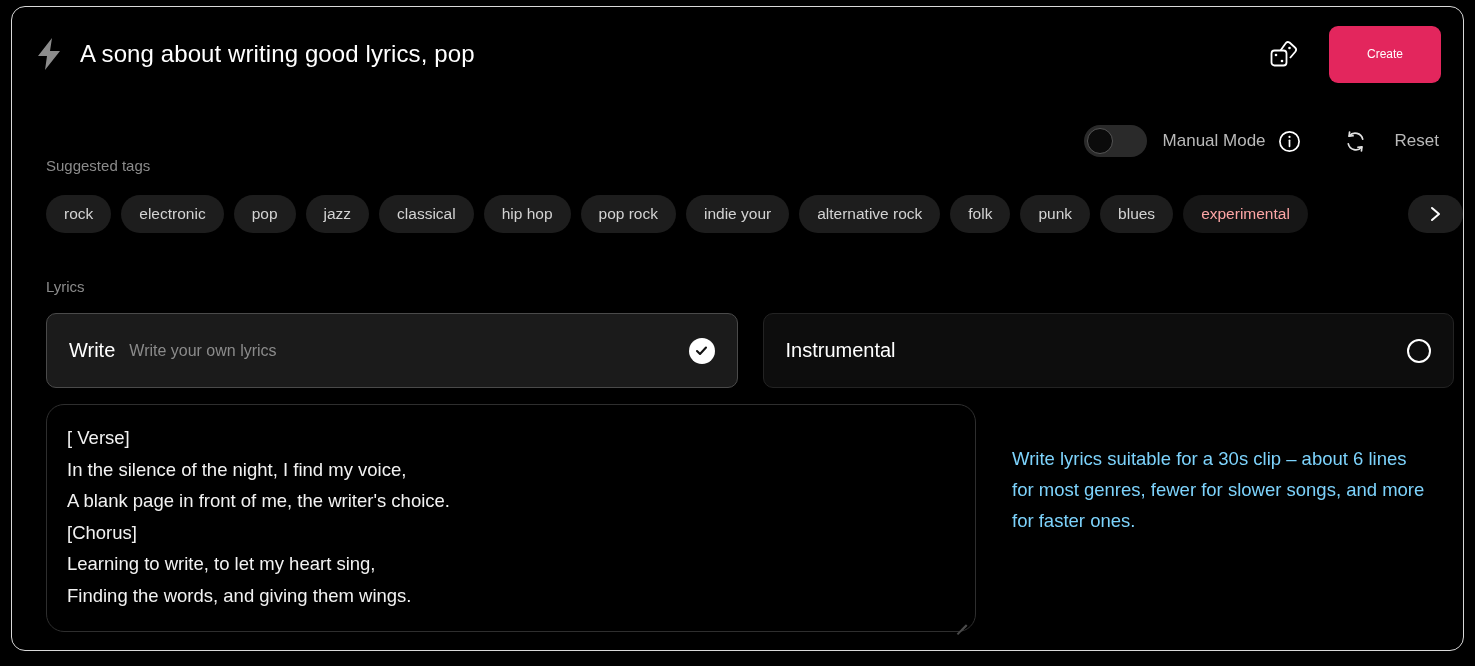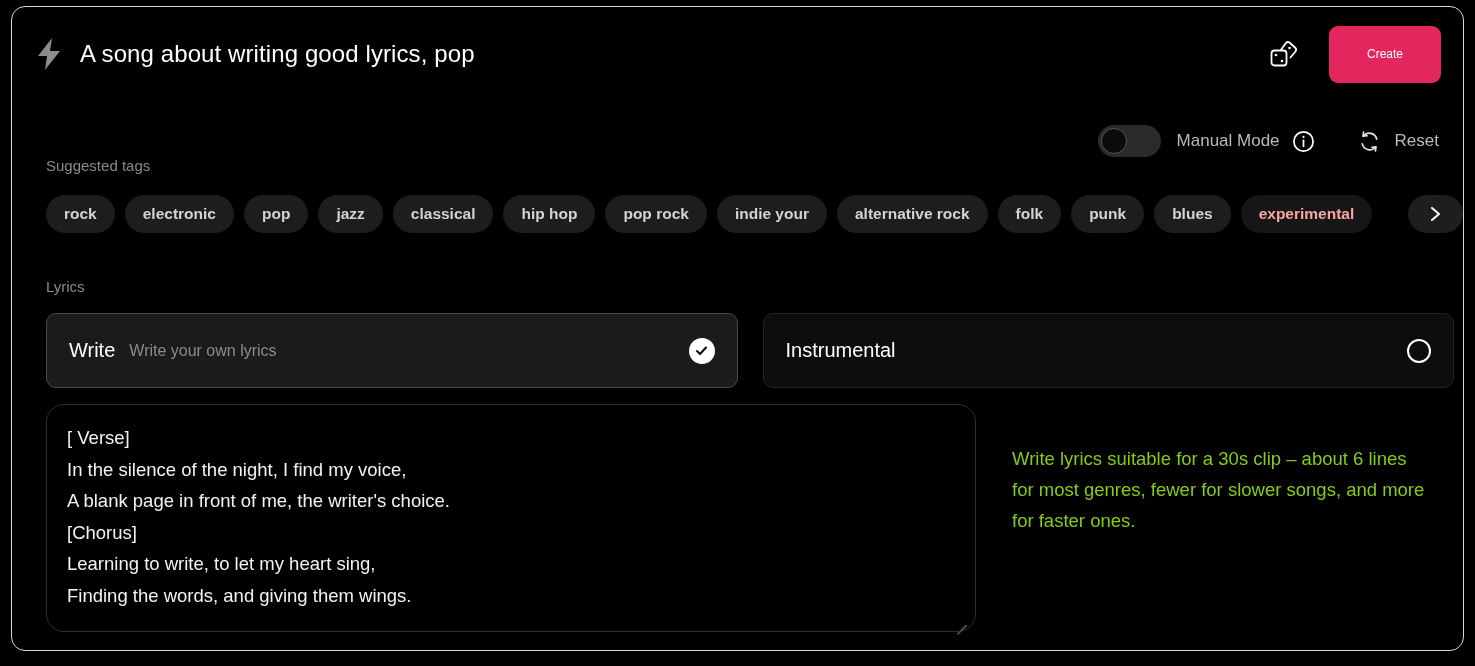--- a/index.html
+++ b/index.html
@@ -135,21 +135,21 @@
   .reset-icon {
     width: 24px;
     height: 24px;
     display: flex;
     align-items: center;
     justify-content: center;
   }
   .reset-label {
     font-size: 17px;
     color: #b9b9b9;
-    margin-left: 13px;
+    margin-left: 27px;
   }
 
   
   .section-label {
     position: absolute;
     left: 34px;
     font-size: 15px;
     color: #8b8b8b;
   }
   .label-tags { top: 150px; }
@@ -174,21 +174,20 @@
     height: 38px;
     border-radius: 19px;
     background: #1d1d1d;
     color: #d3d3d3;
     font-size: 15.5px;
     display: flex;
     align-items: center;
     padding: 12px 18px;
     white-space: nowrap;
     cursor: pointer;
-    font-weight: bold;
   }
   .tag.faded { color: #fca5a5; background: #161616; }
 
   .tags-next {
     position: absolute;
     right: 0;
     top: 188px;
     width: 55px;
     height: 38px;
     border-radius: 19px;
@@ -323,21 +322,21 @@
     height: 34px;
     display: flex;
     align-items: center;
     justify-content: center;
     cursor: pointer;
   }
   .tip-body {
     margin-top: 16px;
     font-size: 18.5px;
     line-height: 31px;
-    color: #84cc16;
+    color: #7dd3fc;
     width: 418px;
   }
 </style>
 </head>
 <body>
 
 <div id="app">
 
   <div class="header">
     <span class="bolt-icon">

